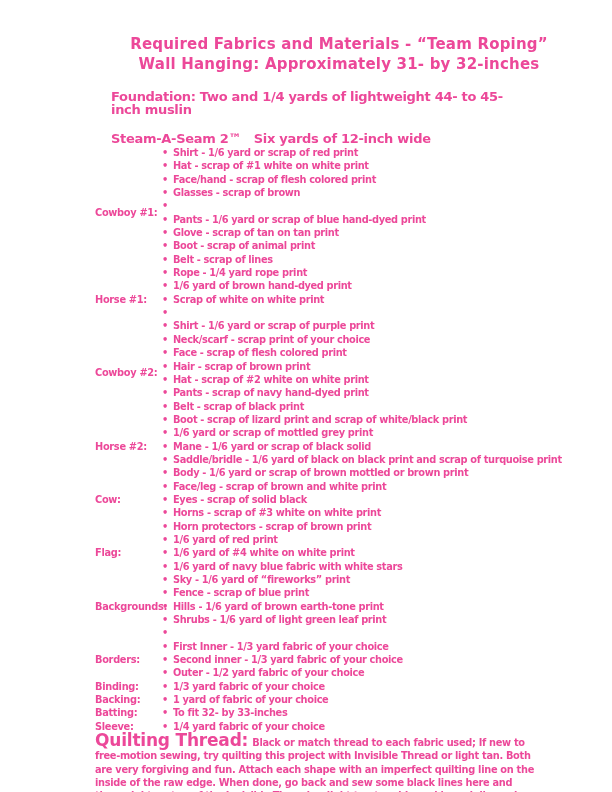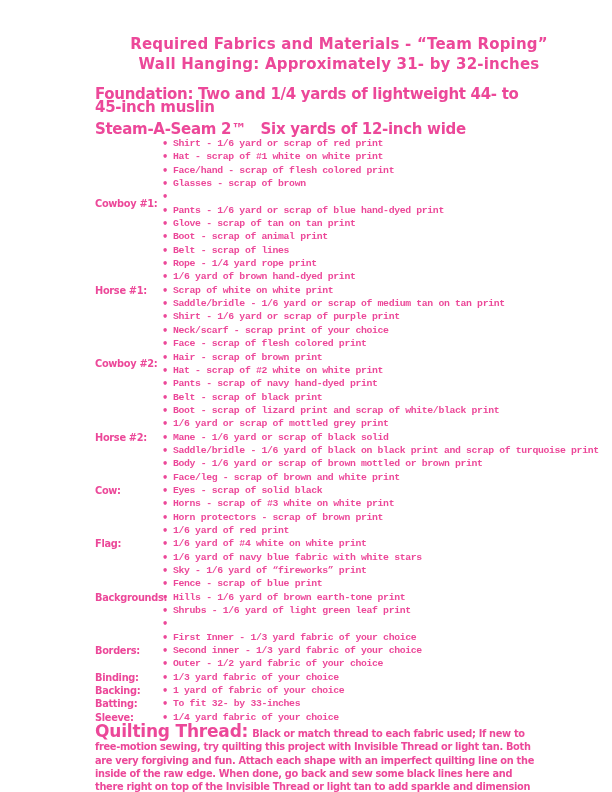--- a/index.html
+++ b/index.html
@@ -22,22 +22,22 @@
   }
   .title {
     margin: 0 -95px 14px -48px; 
     text-align: center;
     font-size: 15px;
     line-height: 20px;
     letter-spacing: 0.2px;
   }
   .title-line { display: block; }
   .intro {
-    margin: 0;
-    font-size: 15px;
+    margin: 16px;
+    font-size: 13px;
     line-height: 13px;
     letter-spacing: -0.3px;
     white-space: pre-wrap;
   }
   .intro.foundation { margin-bottom: 9px; }
   .intro.steam { margin-bottom: 1px; }
   .materials { }
   .material-row { display: flex; align-items: center; }
   .material-label {
     flex: none;
@@ -52,21 +52,21 @@
     display: flex;
     font-size: 9.8px;
     line-height: 13.35px;
     letter-spacing: -0.35px;
   }
   .bullet {
     flex: none;
     width: 11px;
     text-align: left;
   }
-  .item-text { white-space: nowrap; font-family: Liberation Mono, monospace; }
+  .item-text { white-space: nowrap; }
   .quilting {
     margin: 1px 0 0 0;
     font-size: 9.8px;
     line-height: 13.3px;
     letter-spacing: -0.3px;
     max-width: 452px;
     text-align: left;
   }
   .qt-label {
     font-size: 17px;
@@ -137,21 +137,20 @@
           <div class="material-item">
             <span class="bullet">•</span>
             <span class="item-text">1/6 yard of brown hand-dyed print</span>
           </div>
           <div class="material-item">
             <span class="bullet">•</span>
             <span class="item-text">Scrap of white on white print</span>
           </div>
           <div class="material-item">
             <span class="bullet">•</span>
-            <span class="item-text">Saddle/bridle - 1/6 yard or scrap of medium tan on tan print</span>
           </div>
         </div>
       </div>
       <div class="material-row">
         <div class="material-label">Cowboy #2:</div>
         <div class="material-items">
           <div class="material-item">
             <span class="bullet">•</span>
             <span class="item-text">Shirt - 1/6 yard or scrap of purple print</span>
           </div>

